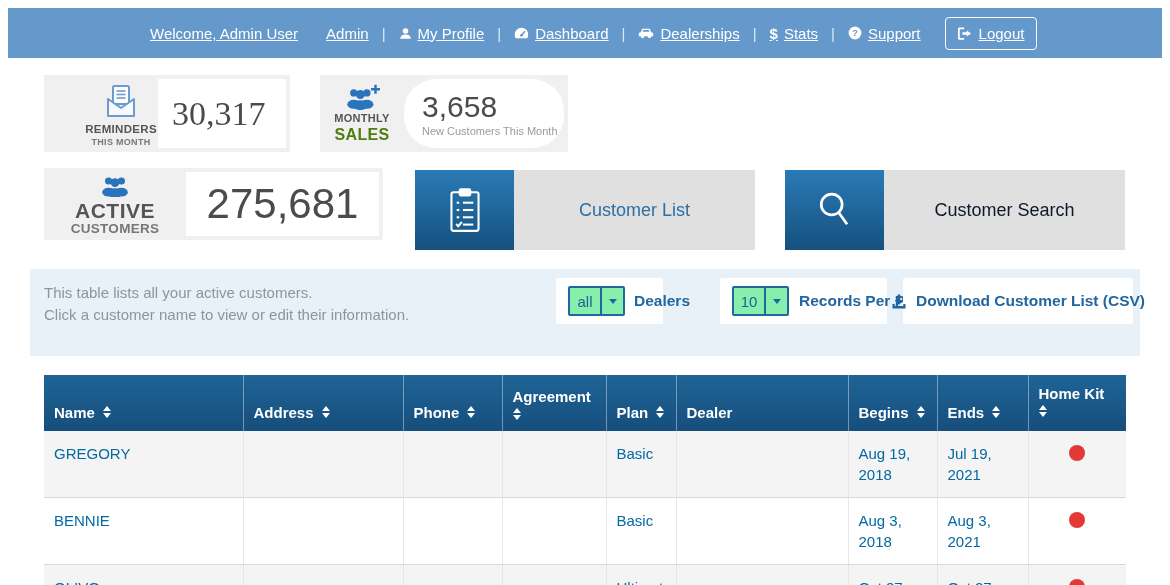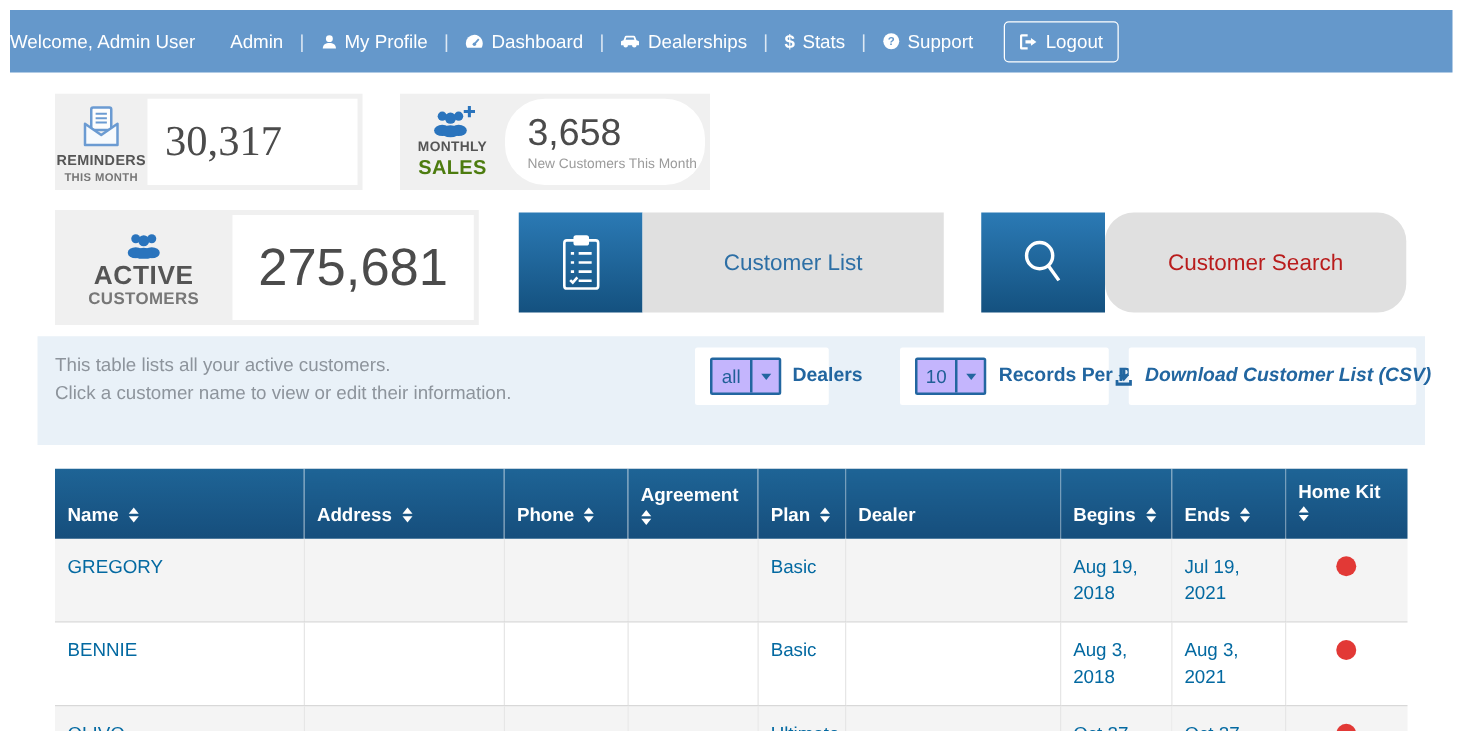--- a/index.html
+++ b/index.html
@@ -1,72 +1,72 @@
 <!DOCTYPE html>
 <html><head>
 <meta charset="utf-8">
 <style>
   html,body{margin:0;padding:0;}
   body{width:1170px;height:585px;overflow:hidden;background:#fff;font-family:"Liberation Sans",sans-serif;}
   .page{position:relative;width:1170px;height:585px;background:#fff;overflow:hidden;}
 
   
   .navbar{position:absolute;left:8px;top:8px;width:1154px;height:50px;background:#6598cb;
-    display:flex;align-items:center;box-sizing:border-box;color:#fff;font-size:15px;}
+    display:flex;align-items:center;box-sizing:border-box;padding-left:142px;color:#fff;font-size:15px;text-decoration:underline;}
   .nav-welcome{margin-right:28px;white-space:nowrap;}
   .nav-items{display:flex;align-items:center;gap:13px;}
   .nav-item{display:flex;align-items:center;gap:6px;color:#fff;cursor:pointer;white-space:nowrap;}
   .nav-sep{color:rgba(255,255,255,.78);}
   .nav-icon{display:inline-flex;align-items:center;}
   .dollar-glyph{font-weight:700;font-size:15px;}
   .logout-btn{margin-left:24px;background:transparent;border:1px solid #fff;border-radius:4px;color:#fff;
     font-size:15px;padding:7px 12px;display:flex;align-items:center;gap:7px;cursor:pointer;font-family:inherit;}
 
   
   .card{position:absolute;background:#f0f0f0;display:flex;box-sizing:border-box;}
   .card-label-sec{display:flex;flex-direction:column;align-items:center;justify-content:center;gap:2px;flex:none;}
   .value-box{background:#fff;flex:1;margin:4px 4px 4px 0;display:flex;align-items:center;overflow:hidden;}
   .stat-lbl1{font-weight:700;color:#555;letter-spacing:.3px;}
   .stat-lbl2{font-weight:700;color:#777;letter-spacing:.3px;}
   #card-reminders{left:44px;top:75px;width:246px;height:77px;}
-  #card-reminders .card-label-sec{width:74px;}
+  #card-reminders .card-label-sec{width:74px;padding-left:40px;}
   #card-reminders .stat-lbl1{font-size:11.5px;}
   #card-reminders .stat-lbl2{font-size:9px;}
   #card-reminders .value-box{padding-left:14px;font-size:34px;color:#4b4b4b;font-family:Liberation Serif, serif;}
   #card-monthly{left:320px;top:75px;width:248px;height:77px;}
   #card-monthly .card-label-sec{width:84px;border-radius:29px;}
   #card-monthly .stat-lbl1{font-size:11px;color:#555;}
   #card-monthly .stat-lbl2{font-size:16px;color:#4d7c0f;}
   #card-monthly .value-box{flex-direction:column;align-items:flex-start;justify-content:center;padding-left:18px;border-radius:32px;}
   .monthly-value{font-size:30px;color:#4b4b4b;line-height:32px;}
   .monthly-sub{font-size:11px;color:#9b9b9b;margin-top:2px;}
-  #card-active{left:44px;top:168px;width:339px;height:92px;}
+  #card-active{left:44px;top:168px;width:339px;height:72px;}
   #card-active .card-label-sec{width:142px;gap:0;}
   #card-active .stat-lbl1{font-size:21px;letter-spacing:.5px;line-height:22px;}
   #card-active .stat-lbl2{font-size:13.5px;line-height:14px;}
   #card-active .value-box{justify-content:center;font-size:42px;color:#4b4b4b;}
 
   
   .action-btn{position:absolute;display:flex;height:80px;cursor:pointer;}
   .action-tile{width:99px;flex:none;background:linear-gradient(#2b7ab5,#14517f);display:flex;align-items:center;justify-content:center;}
   .action-label{flex:1;background:#e0e0e0;display:flex;align-items:center;justify-content:center;font-size:18px;}
   #btn-customer-list{left:415px;top:170px;width:340px;}
   #btn-customer-list .action-label{color:#2d6fa5;}
   #btn-customer-search{left:785px;top:170px;width:340px;}
-  #btn-customer-search .action-label{color:#b91c1c;border-radius:23px;}
+  #btn-customer-search .action-label{color:#0f172a;}
 
   
   #info-bar{position:absolute;left:30px;top:269px;width:1110px;height:87px;background:#e9f1f8;}
   .info-text{position:absolute;left:14px;top:13px;font-size:15px;color:#8d949c;line-height:22px;}
   .ctl{position:absolute;top:9px;height:46px;background:#fff;display:flex;align-items:center;gap:10px;
     padding:0 12px;box-sizing:border-box;border-radius:2px;}
   #ctl-dealers{left:526px;width:107px;gap:9px;}
   #ctl-records{left:690px;width:167px;}
-  #ctl-download{left:873px;width:230px;justify-content:center;gap:9px;font-style:italic;}
-  .fake-select{display:flex;border:2px solid #2266a0;border-radius:2px;background:#c4b5fd;height:30px;box-sizing:border-box;cursor:pointer;flex:none;}
+  #ctl-download{left:873px;width:230px;justify-content:center;gap:9px;}
+  .fake-select{display:flex;border:2px solid #2266a0;border-radius:2px;background:#86efac;height:30px;box-sizing:border-box;cursor:pointer;flex:none;}
   .fs-value{min-width:24px;padding:0 3px;display:flex;align-items:center;justify-content:center;color:#205f97;font-size:15px;}
   .fs-caret{width:21px;border-left:2px solid #2266a0;display:flex;align-items:center;justify-content:center;}
   .caret-down{width:0;height:0;border:4px solid transparent;border-top:5px solid #2266a0;margin-top:4px;}
   .ctl-label{color:#2266a0;font-size:15.5px;font-weight:600;white-space:nowrap;cursor:pointer;}
 
   
   #customer-table{position:absolute;left:44px;top:375px;width:1082px;border-collapse:collapse;table-layout:fixed;font-size:15px;}
   #customer-table thead th{background:linear-gradient(#1e6496,#164e7c);color:#fff;font-weight:600;text-align:left;
     padding:8px 10px 10px;border-right:1px solid rgba(255,255,255,.4);vertical-align:bottom;height:56px;box-sizing:border-box;}
   #customer-table thead th:last-child{border-right:none;}

